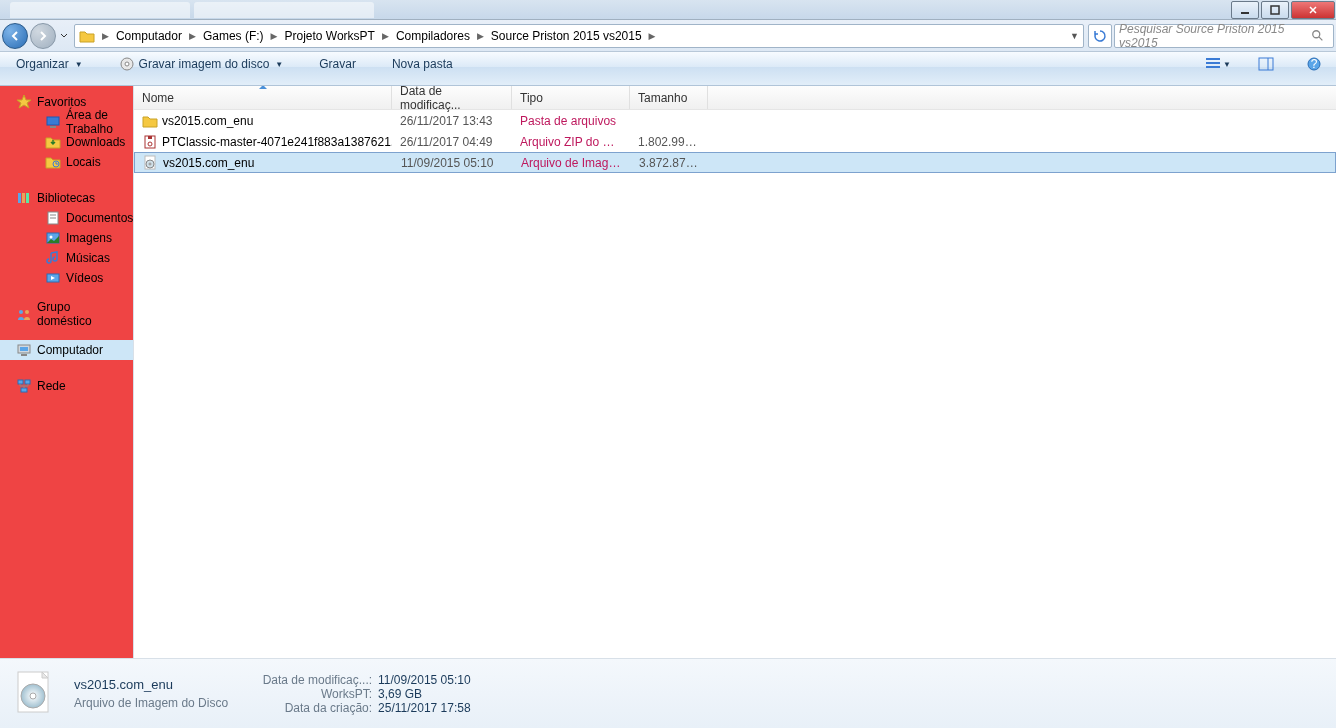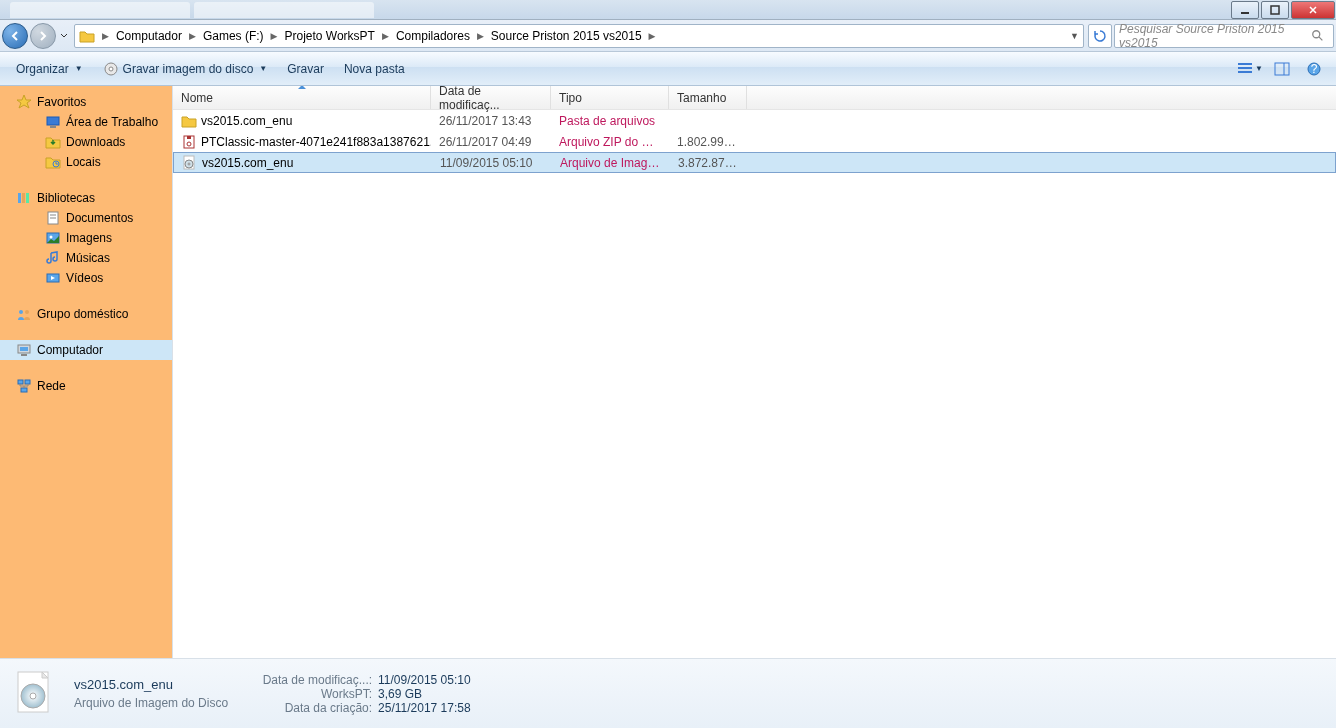--- a/index.html
+++ b/index.html
@@ -25,31 +25,31 @@
 .bc-folder-icon { width: 20px; height: 20px; margin: 0 2px; display:flex; align-items:center; justify-content:center;}
 .bc-item { padding: 0 4px; height: 100%; display: flex; align-items: center; cursor: pointer; }
 .bc-sep { padding: 0 3px; color: #666; font-size: 9px; cursor:pointer; display:flex; align-items:center; height:100%;}
 .bc-right { margin-left: auto; display: flex; align-items: center; padding-right: 2px; gap:2px;}
 .bc-right span { cursor:pointer; padding:2px;}
 .refresh-btn { width: 24px; height: 24px; border: 1px solid #a0b4c8; border-radius: 2px; background: #fff; display: flex; align-items: center; justify-content: center; cursor: pointer; margin-right:2px;}
 .search-box { width: 220px; height: 24px; background: #fff; border: 1px solid #a0b4c8; border-radius: 2px; display: flex; align-items: center; padding: 0 4px; color: #888; font-style: italic; }
 .search-box svg { width: 14px; height: 14px; margin-right: 4px; fill: #888; }
 
 
-.toolbar { height: 34px; background: linear-gradient(to bottom, #f7fbff, #dceaf7 45%, #cde0f2 46%, #e2eef9); display: flex; align-items: center; padding: 0 8px; border-bottom: 1px solid #b0c4d8; gap: 4px; }
+.toolbar { height: 34px; background: linear-gradient(to bottom, #f7fbff, #dceaf7 45%, #cde0f2 46%, #e2eef9); display: flex; align-items: flex-start; padding: 0 8px; border-bottom: 1px solid #b0c4d8; gap: 20px; }
 .tb-btn { padding: 4px 8px; height: 24px; display: flex; align-items: center; color: #1a3a5a; cursor: pointer; border-radius: 2px; gap:4px;}
 .tb-drop { font-size: 8px; color: #1a3a5a; margin-left: 2px; }
 .tb-spacer { flex: 1; }
 .tb-icon-btn { width: 28px; height: 24px; display: flex; align-items: center; justify-content: center; cursor: pointer; border-radius: 2px; }
 
 
 .main { flex: 1; display: flex; overflow: hidden; }
 
 
-.sidebar { width: 173px; border-right: 1px solid #d8e0e8; background: #fdba74; padding: 6px 0; overflow-y: auto; }
+.sidebar { width: 134px; border-right: 1px solid #d8e0e8; background: #ef4444; padding: 6px 0; overflow-y: auto; }
 .sb-group { margin-bottom: 16px; }
 .sb-heading, .sb-item { display: flex; align-items: center; padding: 2px 6px 2px 16px; cursor: pointer; gap: 5px; height: 20px;}
 .sb-item { padding-left: 45px; }
 .sb-item.selected { background: #cde6f7; }
 .sb-icon { width: 16px; height: 16px; display: flex; align-items: center; justify-content: center; flex-shrink:0;}
 
 
 .filearea { flex: 1; display: flex; flex-direction: column; background: #fff; }
 .columns { display: flex; height: 24px; border-bottom: 1px solid #e5e5e5; background: linear-gradient(to bottom, #fdfdfd, #f0f0f0); }
 .col { padding: 4px 8px; border-right: 1px solid #e0e0e0; color: #333; display: flex; align-items: center; cursor: pointer; position: relative;}

